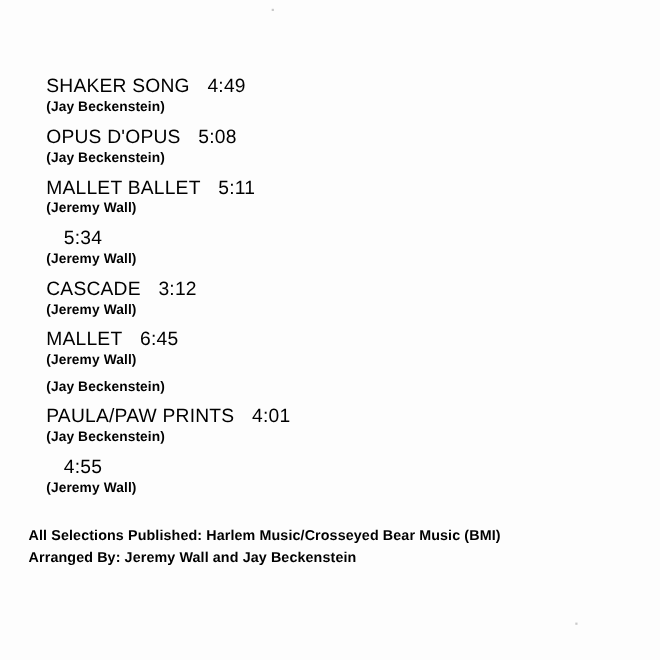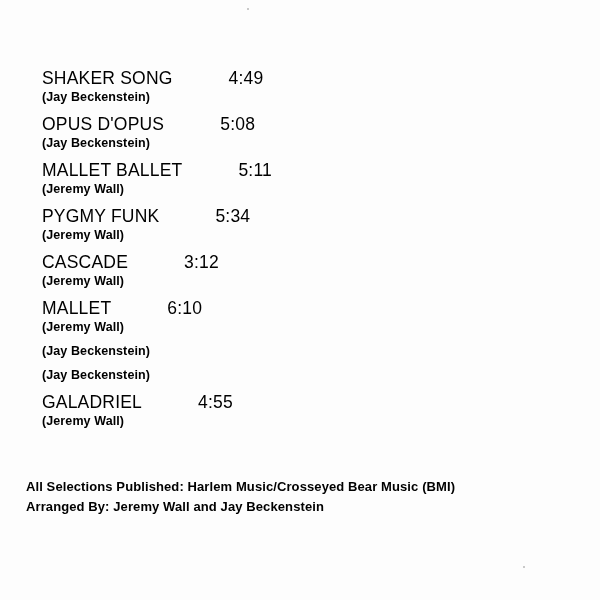--- a/index.html
+++ b/index.html
@@ -26,21 +26,20 @@
     top: 68px;
     width: 520px;
   }
   .track {
     margin-bottom: 9px;
   }
   .track-line {
     display: flex;
     align-items: baseline;
     white-space: nowrap;
-    gap: 40px;
   }
   .track-title {
     font-size: 17.5px;
     font-weight: 500;
     letter-spacing: 0.2px;
     line-height: 1.15;
   }
   .track-time {
     font-size: 17.5px;
     font-weight: 500;
@@ -102,53 +101,55 @@
     <div class="track">
       <div class="track-line">
         <span class="track-title">MALLET BALLET</span>
         <span class="track-time">5:11</span>
       </div>
       <div class="track-composer">(Jeremy Wall)</div>
     </div>
 
     <div class="track">
       <div class="track-line">
-        <span class="track-title">PYGMY FUNK</span>
         <span class="track-time">5:34</span>
       </div>
       <div class="track-composer">(Jeremy Wall)</div>
     </div>
 
     <div class="track">
       <div class="track-line">
         <span class="track-title">CASCADE</span>
         <span class="track-time">3:12</span>
       </div>
       <div class="track-composer">(Jeremy Wall)</div>
     </div>
 
     <div class="track">
       <div class="track-line">
         <span class="track-title">MALLET</span>
-        <span class="track-time">6:10</span>
+        <span class="track-time">6:45</span>
       </div>
       <div class="track-composer">(Jeremy Wall)</div>
     </div>
 
     <div class="track">
       <div class="track-composer">(Jay Beckenstein)</div>
     </div>
 
     <div class="track">
+      <div class="track-line">
+        <span class="track-title">PAULA/PAW PRINTS</span>
+        <span class="track-time">4:01</span>
+      </div>
       <div class="track-composer">(Jay Beckenstein)</div>
     </div>
 
     <div class="track">
       <div class="track-line">
-        <span class="track-title">GALADRIEL</span>
         <span class="track-time">4:55</span>
       </div>
       <div class="track-composer">(Jeremy Wall)</div>
     </div>
 
   </div>
 
   <div class="footer">
     <div class="footer-line">All Selections Published: Harlem Music/Crosseyed Bear Music (BMI)</div>
     <div class="footer-line">Arranged By: Jeremy Wall and Jay Beckenstein</div>

